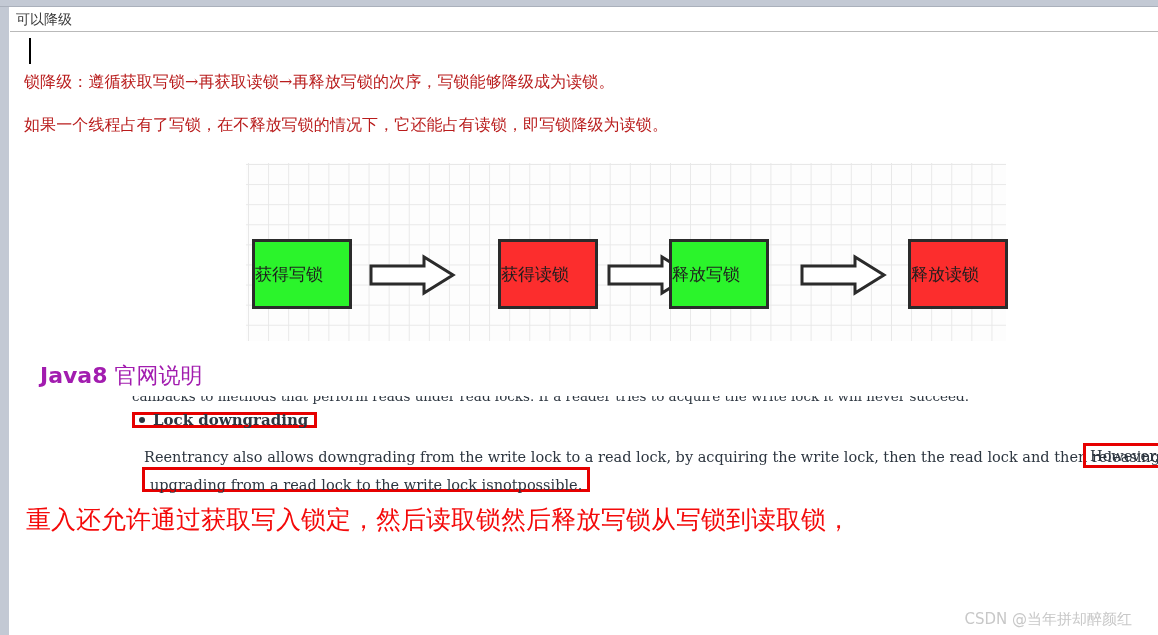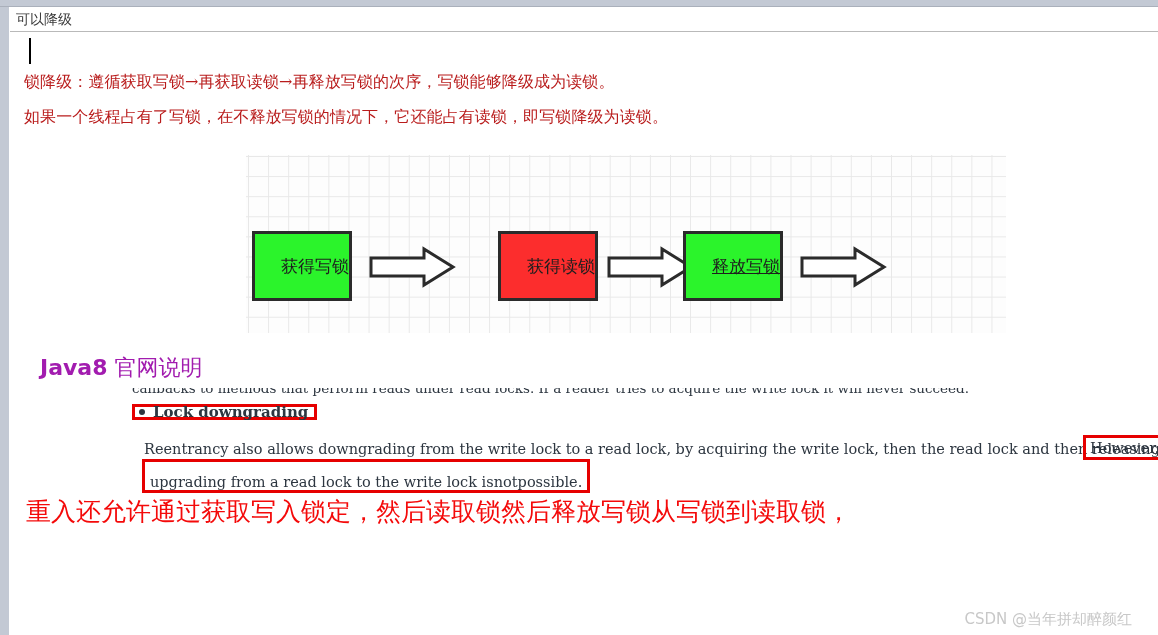--- a/index.html
+++ b/index.html
@@ -94,21 +94,21 @@
   
   .para {
     font-family: "DejaVu Serif", "Liberation Serif", serif;
     font-size: 16px;
     line-height: 31px;
     color: #b91c1c;
     white-space: nowrap;
     letter-spacing: 0.1px;
   }
   .para.p1 { margin-top: -2px; }
-  .para.p2 { margin-top: 4px; font-family: Liberation Serif, serif; }
+  .para.p2 { margin-top: 12px; font-family: Liberation Serif, serif; }
 
   
   .diagram-wrap {
     margin-top: 23px;
     margin-left: 222px;
     width: 760px;
     height: 178px;
     position: relative;
     background-color: #fdfdfd;
     background-image:
@@ -131,31 +131,31 @@
   }
   .node {
     position: absolute;
     top: 76px;
     width: 100px;
     height: 70px;
     border: 3px solid #2b2b2b;
     box-sizing: border-box;
     display: flex;
     align-items: center;
-    justify-content: flex-end;
+    justify-content: flex-start;
     font-family: "DejaVu Sans", "Liberation Sans", sans-serif;
     font-size: 17px;
     color: #1e1e1e;
     white-space: nowrap;
   }
   .node.green { background: #2bf42b; }
   .node.red   { background: #fc2d2d; }
   .node.n0 { left: 6px; }
   .node.n1 { left: 252px; }
-  .node.n2 { left: 437px; text-decoration: underline; }
+  .node.n2 { left: 423px; }
   .node.n3 { left: 662px; }
 
   .arrow {
     position: absolute;
     top: 91px;
     width: 88px;
     height: 42px;
   }
   .arrow.a0 { left: 122px; }
   .arrow.a1 { left: 360px; }
@@ -247,21 +247,21 @@
     color: #2d3640;
     white-space: nowrap;
   }
   .jd-line2-box {
     position: absolute;
     left: 118px;
     top: 71px;
     border: 3px solid #e60000;
     padding: 12px 5px 1px 5px;
     box-sizing: border-box;
-    height: 34px;
+    height: 25px;
     display: flex;
     align-items: center;
     font-family: "DejaVu Serif", "Liberation Serif", serif;
     font-size: 14.5px;
     color: #2d3640;
     white-space: nowrap;
   }
 
   
   .trans {
@@ -331,20 +331,23 @@
           </svg>
 
           <div class="node green n2">
             <span>释放写锁</span>
           </div>
 
           <svg class="arrow a2" viewBox="0 0 88 42" xmlns="http://www.w3.org/2000/svg">
             <path d="M3,12 L56,12 L56,3 L85,21 L56,39 L56,30 L3,30 Z" fill="#ffffff" stroke="#2b2b2b" stroke-width="3" stroke-linejoin="miter"></path>
           </svg>
 
+          <div class="node red n3">
+            <span>释放读锁</span>
+          </div>
 
         </div>
 
         <div class="java-heading">
           <span>Java8</span><span class="cjk"> 官网说明</span>
         </div>
 
         <div class="javadoc">
 
           <div class="jd-clipline">

